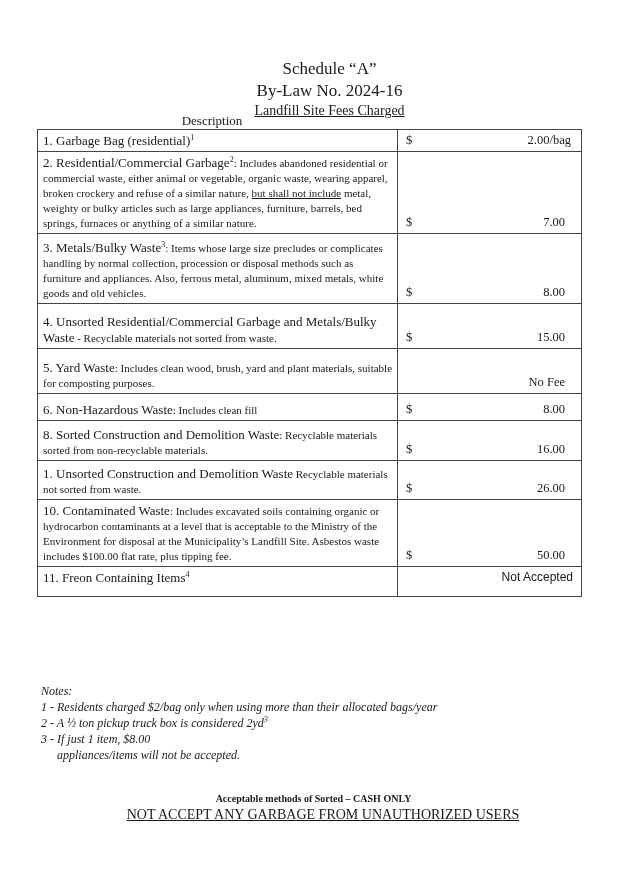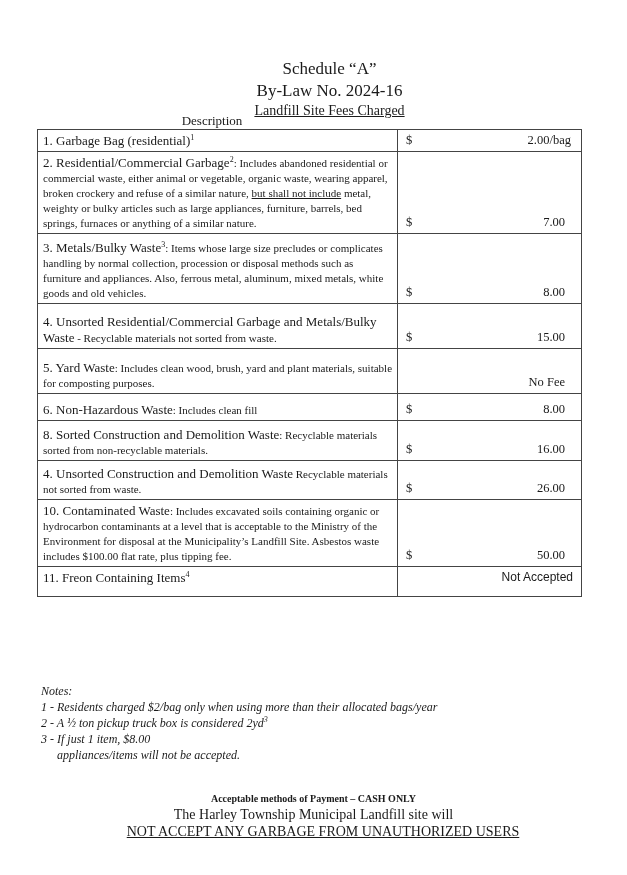--- a/index.html
+++ b/index.html
@@ -98,21 +98,21 @@
         </td>
   </tr>
   <tr style="height:40px">
     <td class="d"><span class="lead">8. Sorted Construction and Demolition Waste</span><span class="rest">: Recyclable materials sorted from non-recyclable materials.</span></td>
     <td class="f">
           <span class="dollar">$</span>
           <span class="amt">16.00</span>
         </td>
   </tr>
   <tr style="height:39px">
-    <td class="d"><span class="lead">4. Unsorted Construction and Demolition Waste</span><span class="rest"> Recyclable materials not sorted from waste.</span></td>
+    <td class="d"><span class="lead">1. Unsorted Construction and Demolition Waste</span><span class="rest"> Recyclable materials not sorted from waste.</span></td>
     <td class="f">
           <span class="dollar">$</span>
           <span class="amt">26.00</span>
         </td>
   </tr>
   <tr style="height:66px">
     <td class="d"><span class="lead">10. Contaminated Waste</span><span class="rest">: Includes excavated soils containing organic or hydrocarbon contaminants at a level that is acceptable to the Ministry of the Environment for disposal at the Municipality’s Landfill Site. Asbestos waste includes $100.00 flat rate, plus tipping fee.</span></td>
     <td class="f">
           <span class="dollar">$</span>
           <span class="amt">50.00</span>
@@ -129,16 +129,15 @@
 
 <div class="notes">
   <div>Notes:</div>
   <div class="n">1 - Residents charged $2/bag only when using more than their allocated bags/year</div>
   <div class="n"><span>2 - A ½ ton pickup truck box is considered 2yd</span><sup>3</sup></div>
   <div class="n">3 - If just 1 item, $8.00</div>
   <div class="n indent">appliances/items will not be accepted.</div>
 </div>
 
 <div class="footer">
-  <div class="pay">Acceptable methods of Payment – CASH ONLY</div>
-  <div class="l2">The Harley Township Municipal Landfill site will</div>
+  <div class="pay">Acceptable methods of Sorted – CASH ONLY</div>
   <div class="l3">NOT ACCEPT ANY GARBAGE FROM UNAUTHORIZED USERS</div>
 </div>
 
 </body></html>

